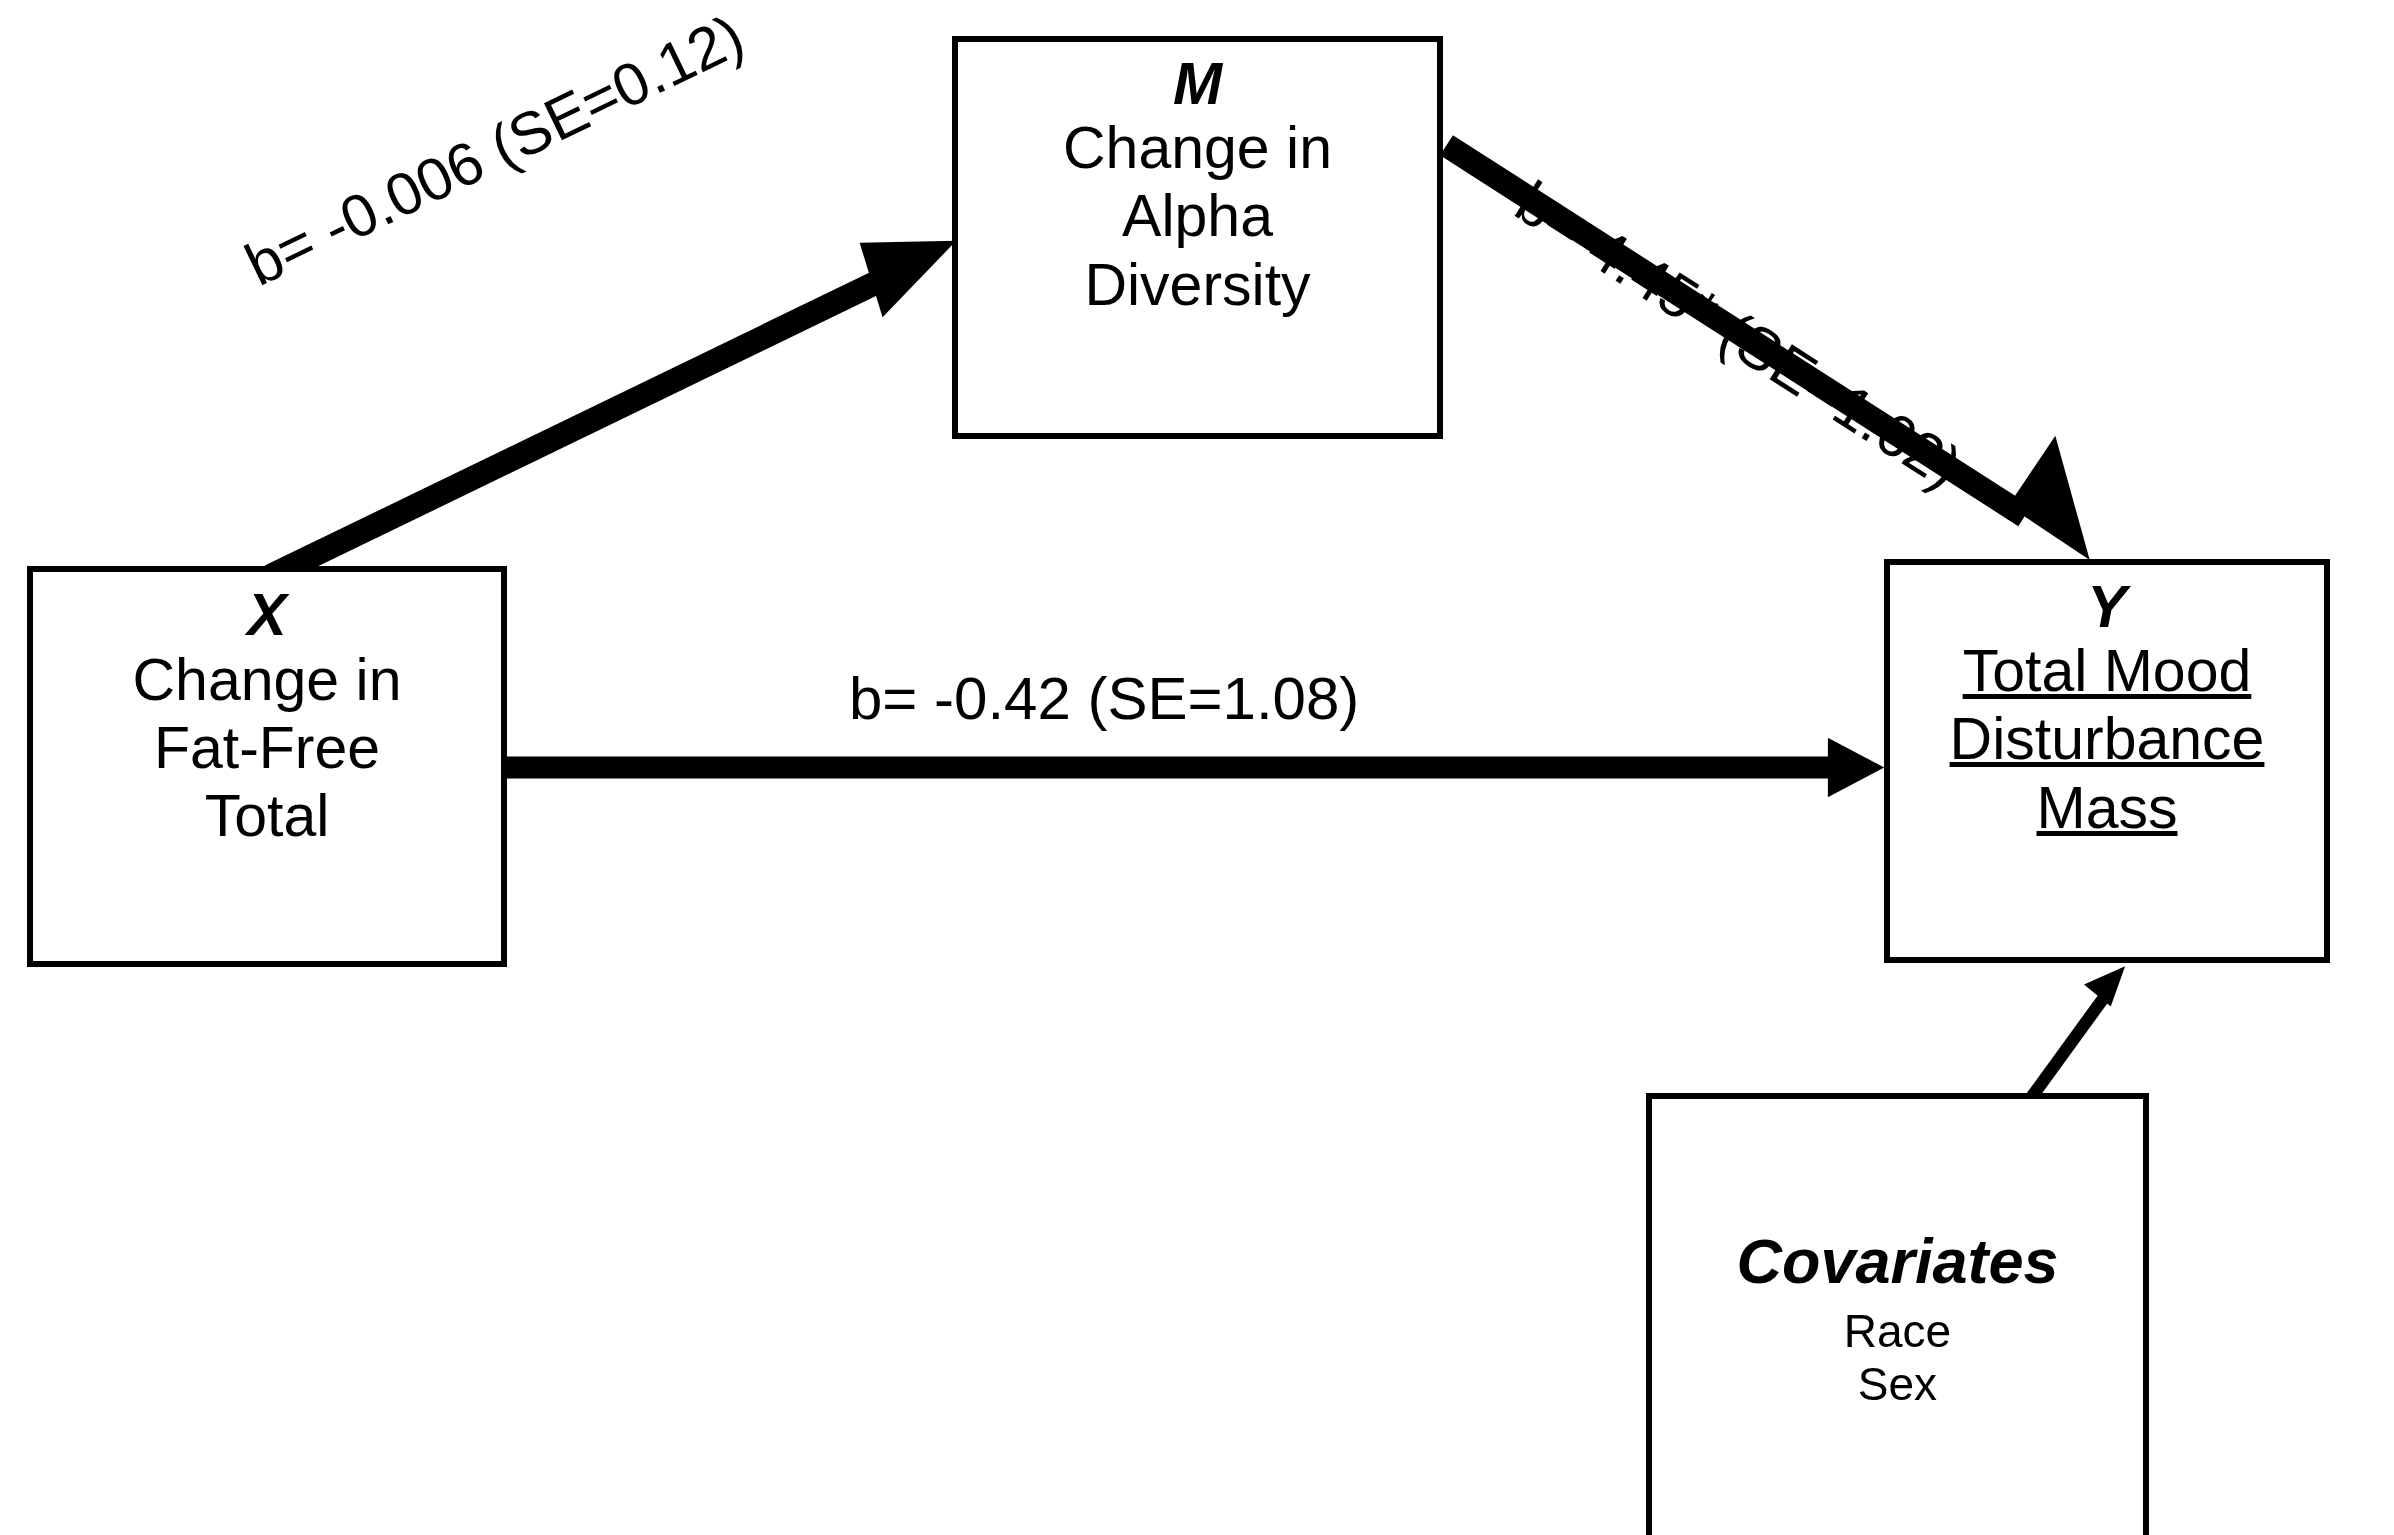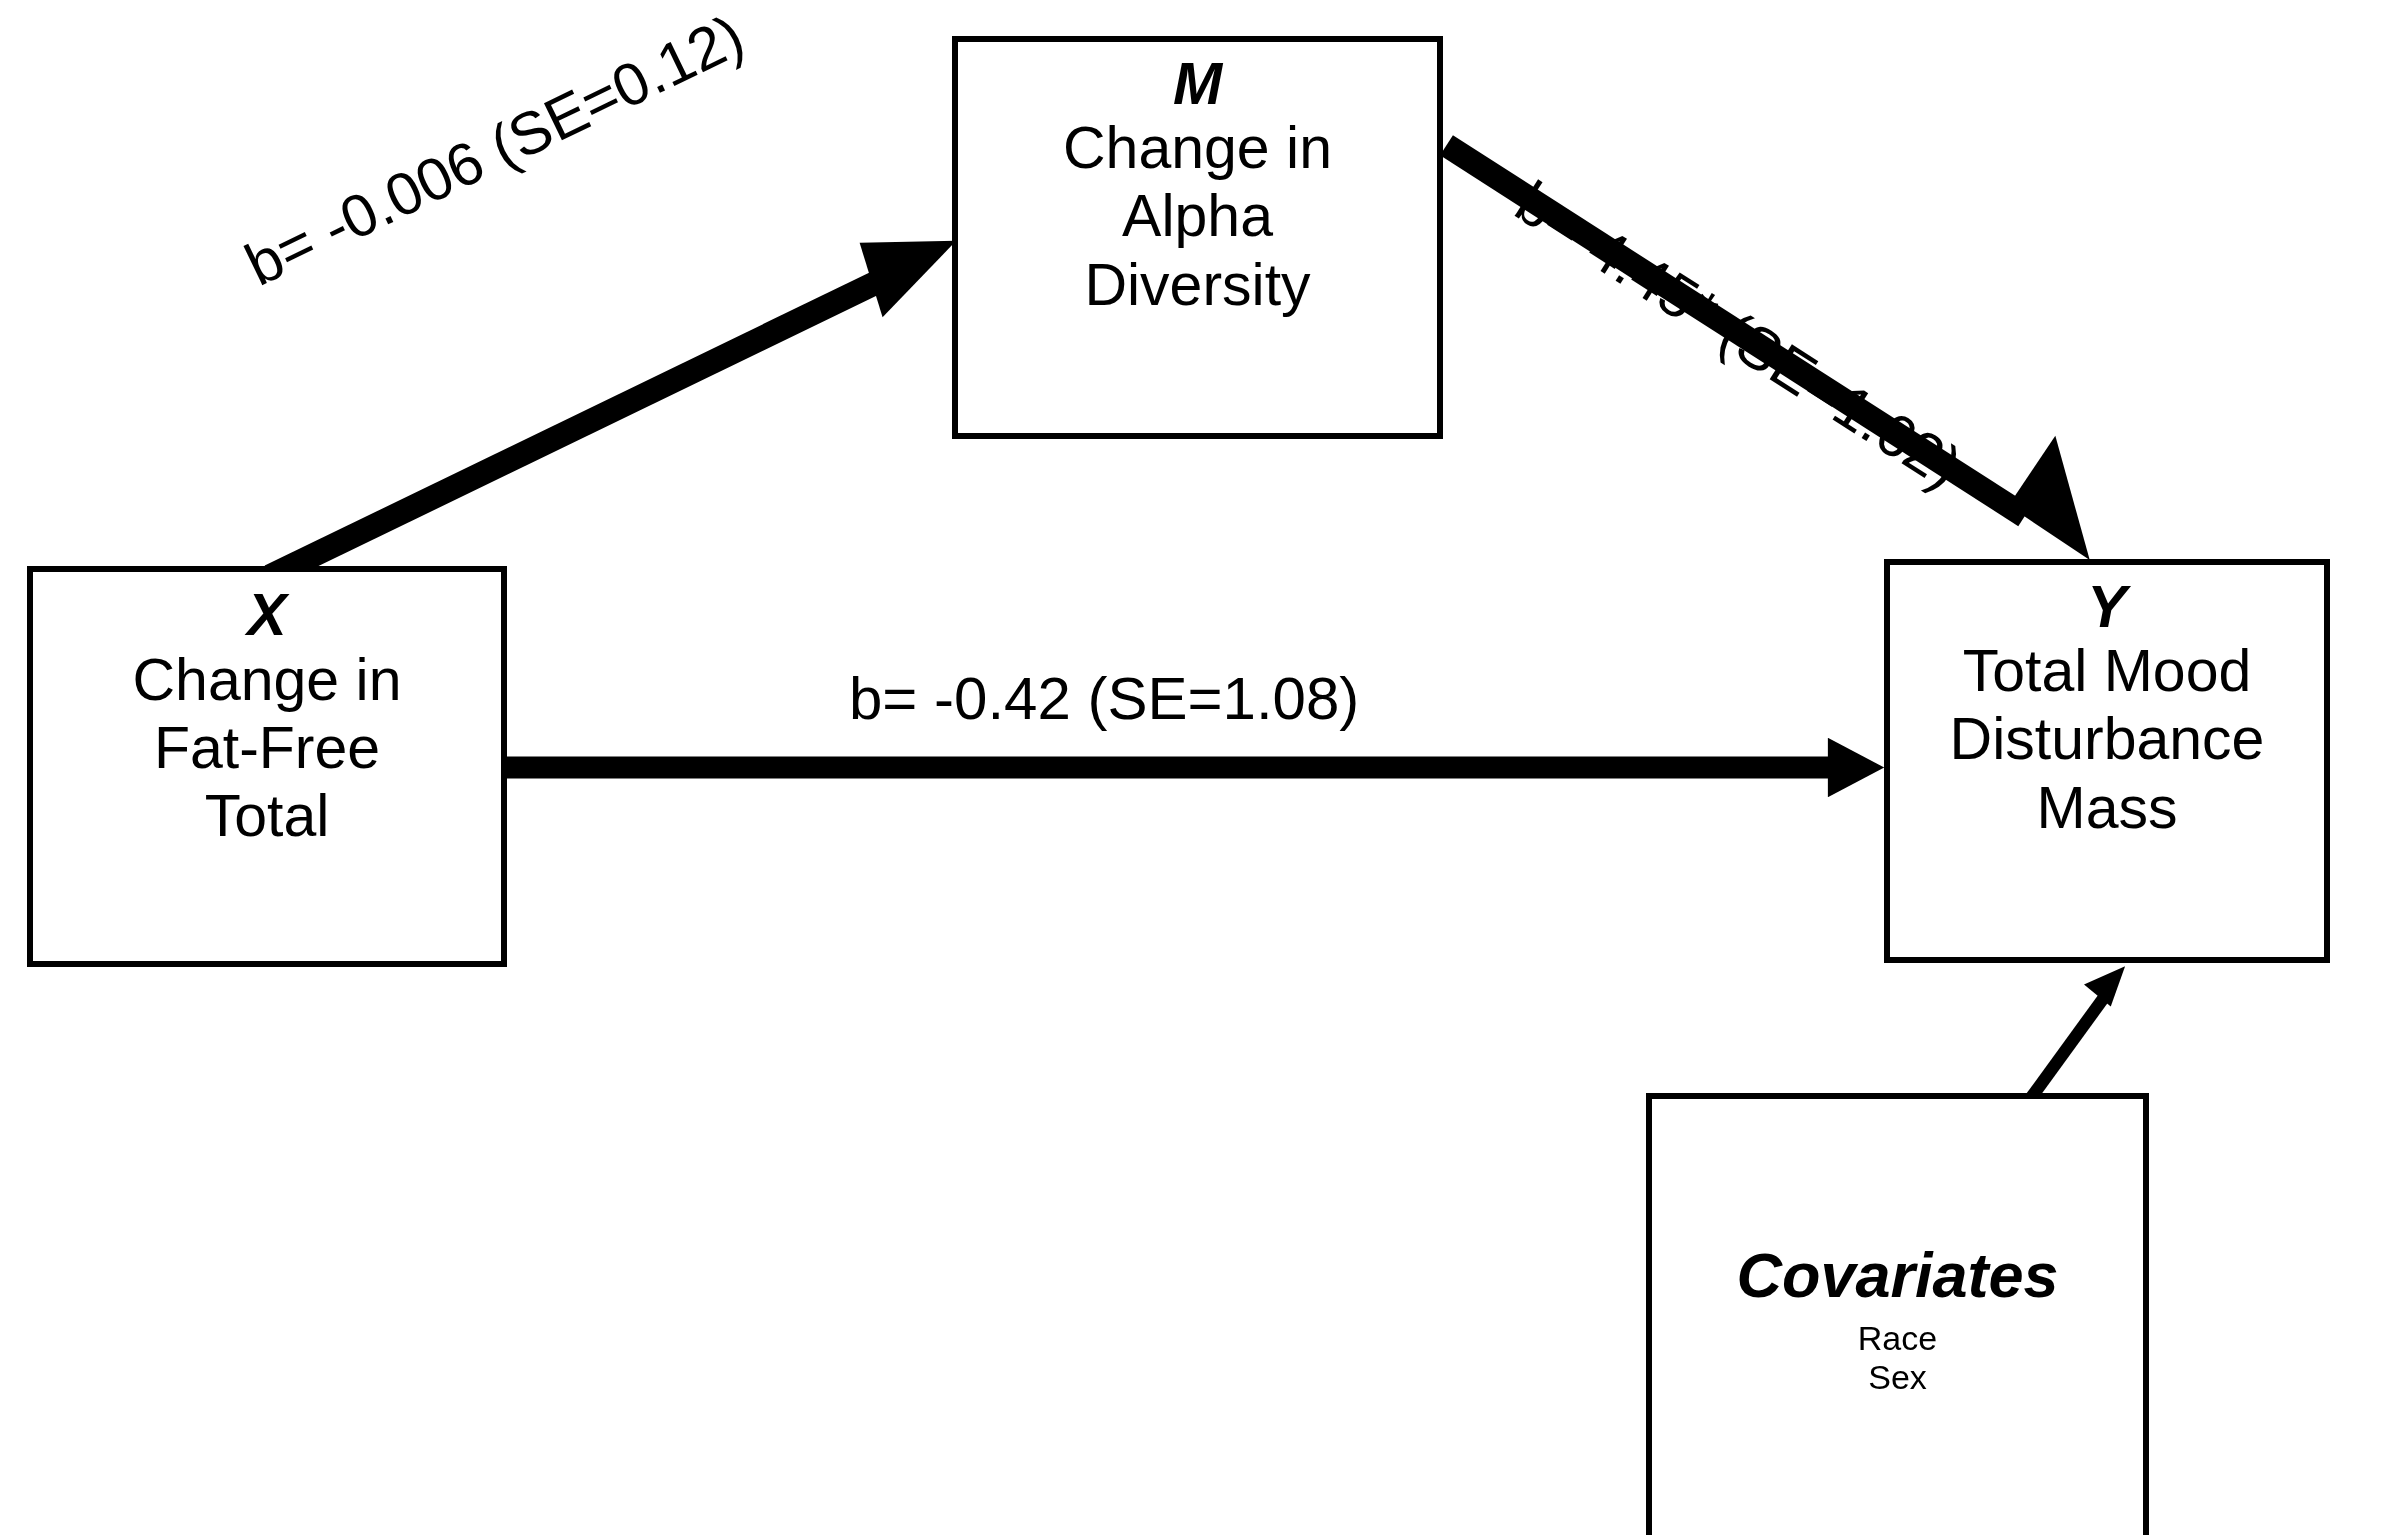--- a/index.html
+++ b/index.html
@@ -61,31 +61,31 @@
   #box-m .node-role { font-size: 59px; }
   #box-m .node-line { font-size: 59px; }
 
   
   #box-y {
     left: 1884px; top: 559px;
     width: 446px; height: 404px;
     padding-top: 11.5px;
   }
   #box-y .node-role { font-size: 59px; }
-  #box-y .node-line { font-size: 59px; }
+  #box-y .node-line { font-size: 59px; text-decoration: underline; }
 
   
   #box-cov {
     left: 1646px; top: 1093px;
     width: 503px; height: 484px;
     justify-content: center;
     padding-bottom: 29px;
   }
   #box-cov .node-role { font-size: 63px; margin-bottom: 11.5px; }
-  #box-cov .node-line { font-size: 34px; text-align: right; }
+  #box-cov .node-line { font-size: 46px; text-align: right; }
 
   
   #arrows {
     position: absolute;
     left: 0; top: 0;
     width: 2395px; height: 1535px;
     z-index: 2;
   }
 
   

